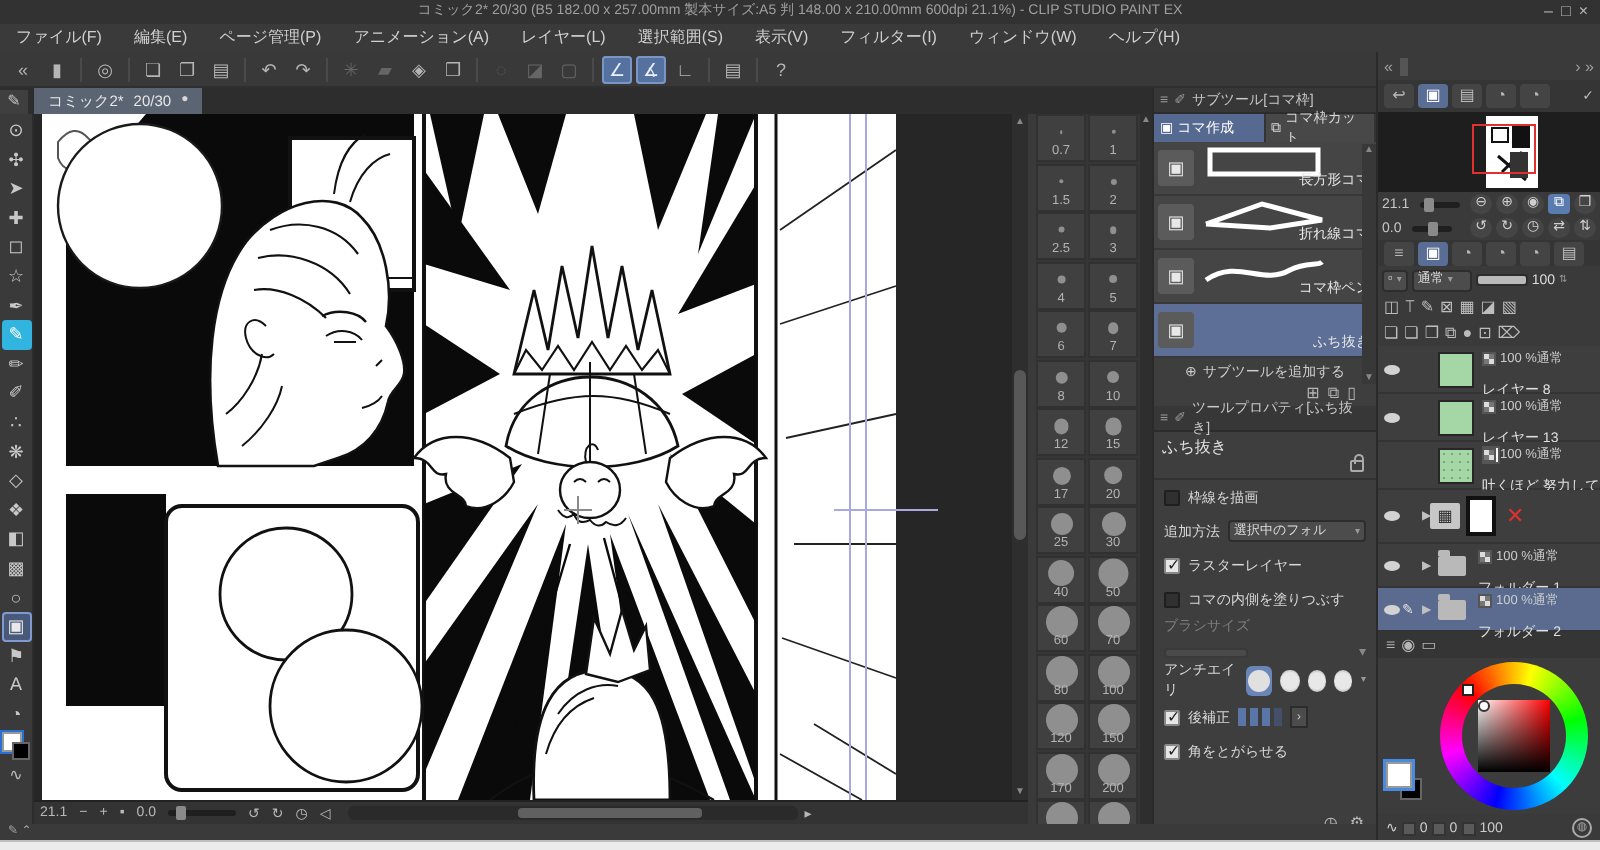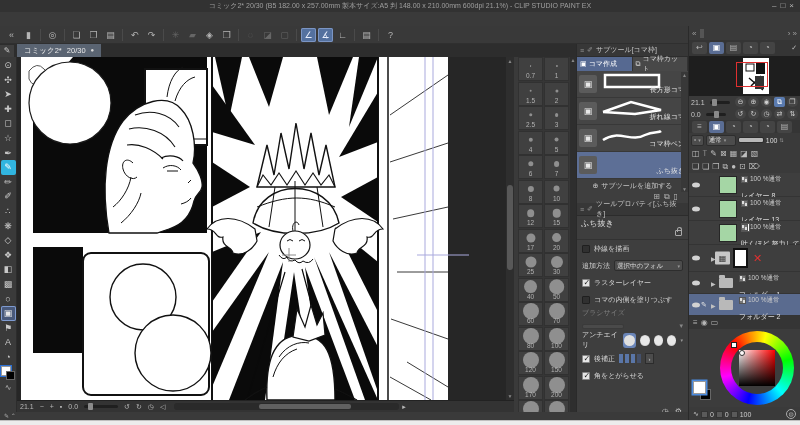--- a/index.html
+++ b/index.html
@@ -166,20 +166,32 @@
 </head>
 <body>
 
 <div id="app">
 
   <div id="titlebar" class="abs">
     <span>コミック2* 20/30 (B5 182.00 x 257.00mm 製本サイズ:A5 判 148.00 x 210.00mm 600dpi 21.1%)  - CLIP STUDIO PAINT EX</span>
     <span id="winbtns" class="abs"><span>–</span><span>□</span><span>×</span></span>
   </div>
 
+  <div id="menubar" class="abs">
+      <div class="menu-item">ファイル(F)</div>
+      <div class="menu-item">編集(E)</div>
+      <div class="menu-item">ページ管理(P)</div>
+      <div class="menu-item">アニメーション(A)</div>
+      <div class="menu-item">レイヤー(L)</div>
+      <div class="menu-item">選択範囲(S)</div>
+      <div class="menu-item">表示(V)</div>
+      <div class="menu-item">フィルター(I)</div>
+      <div class="menu-item">ウィンドウ(W)</div>
+      <div class="menu-item">ヘルプ(H)</div>
+    </div>
 
   <div id="toolbar" class="abs">
       <div class="tb-btn">«</div>
       <div class="tb-btn">▮</div>
       <span class="tb-sep"></span>
       <div class="tb-btn">◎</div>
       <span class="tb-sep"></span>
       <div class="tb-btn">❏</div>
       <div class="tb-btn">❐</div>
       <div class="tb-btn">▤</div>

